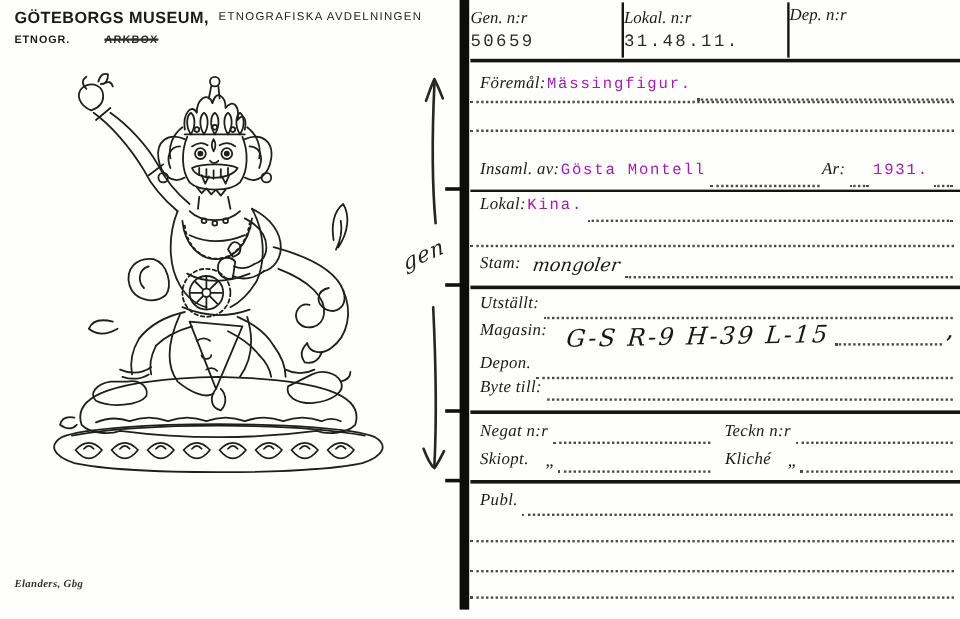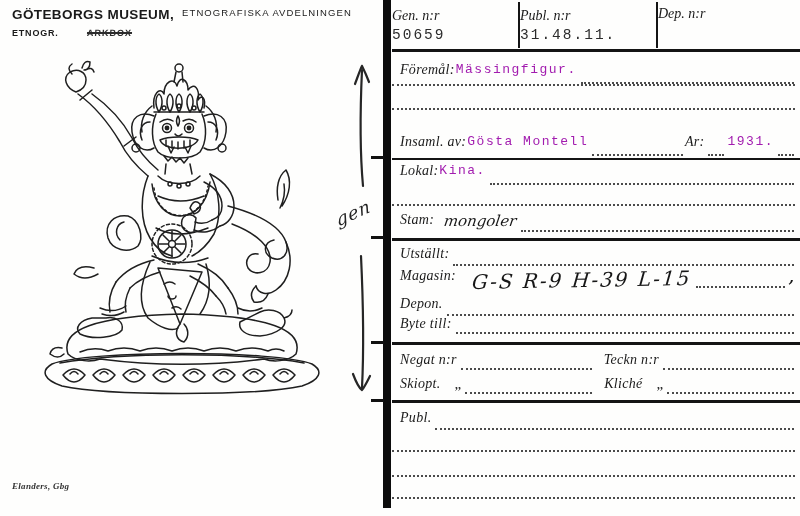--- a/index.html
+++ b/index.html
@@ -3,21 +3,21 @@
 <meta charset="utf-8">
 <style>
   html,body{margin:0;padding:0;}
   body{
     width:800px;height:516px;position:relative;overflow:hidden;
     background:#fefefd;color:#1a1a1a;
     font-family:"Liberation Serif", serif;
   }
   
   .letterhead{position:absolute;left:12px;top:7px;width:360px;}
-  .lh-line1{display:flex;align-items:flex-start;gap:8px;white-space:nowrap;}
+  .lh-line1{display:flex;align-items:center;gap:8px;white-space:nowrap;}
   .museum-name{font-family:"Liberation Sans",sans-serif;font-weight:700;font-size:13.5px;letter-spacing:.4px;}
   .museum-dept{font-family:"Liberation Sans",sans-serif;font-weight:400;font-size:9.5px;letter-spacing:1.1px;}
   .lh-line2{margin-top:6px;display:flex;gap:28px;align-items:baseline;}
   .etnogr{font-family:"Liberation Sans",sans-serif;font-weight:700;font-size:9px;letter-spacing:.8px;}
   .struck{font-family:"Liberation Sans",sans-serif;font-weight:700;font-size:9px;letter-spacing:1px;
     text-decoration:line-through;text-decoration-thickness:2px;color:#2c2c2c;transform:skewX(-4deg);display:inline-block;}
   .printer{position:absolute;left:12px;top:481px;font-size:9px;font-style:italic;font-weight:700;color:#333;letter-spacing:.3px;text-align:right;}
   
   .drawing{position:absolute;left:32px;top:56px;width:304px;height:348px;}
   
@@ -174,21 +174,21 @@
 <div class="tick" style="top:399px"></div>
 
 <div class="pane">
 
   <div class="hrow">
     <div class="hcell b" style="width:128px">
       <div class="hlabel">Gen. n:r</div>
       <div class="hvalue">50659</div>
     </div>
     <div class="hcell b" style="width:138px">
-      <div class="hlabel">Publ. n:r</div>
+      <div class="hlabel">Lokal. n:r</div>
       <div class="hvalue">31.48.11.</div>
     </div>
     <div class="hcell" style="width:142px">
       <div class="hlabel">Dep. n:r</div>
       <div class="hvalue"></div>
     </div>
   </div>
   <div class="divider" style="top:49px;height:3px"></div>
 
   <div class="row" style="top:62px;height:24px">

